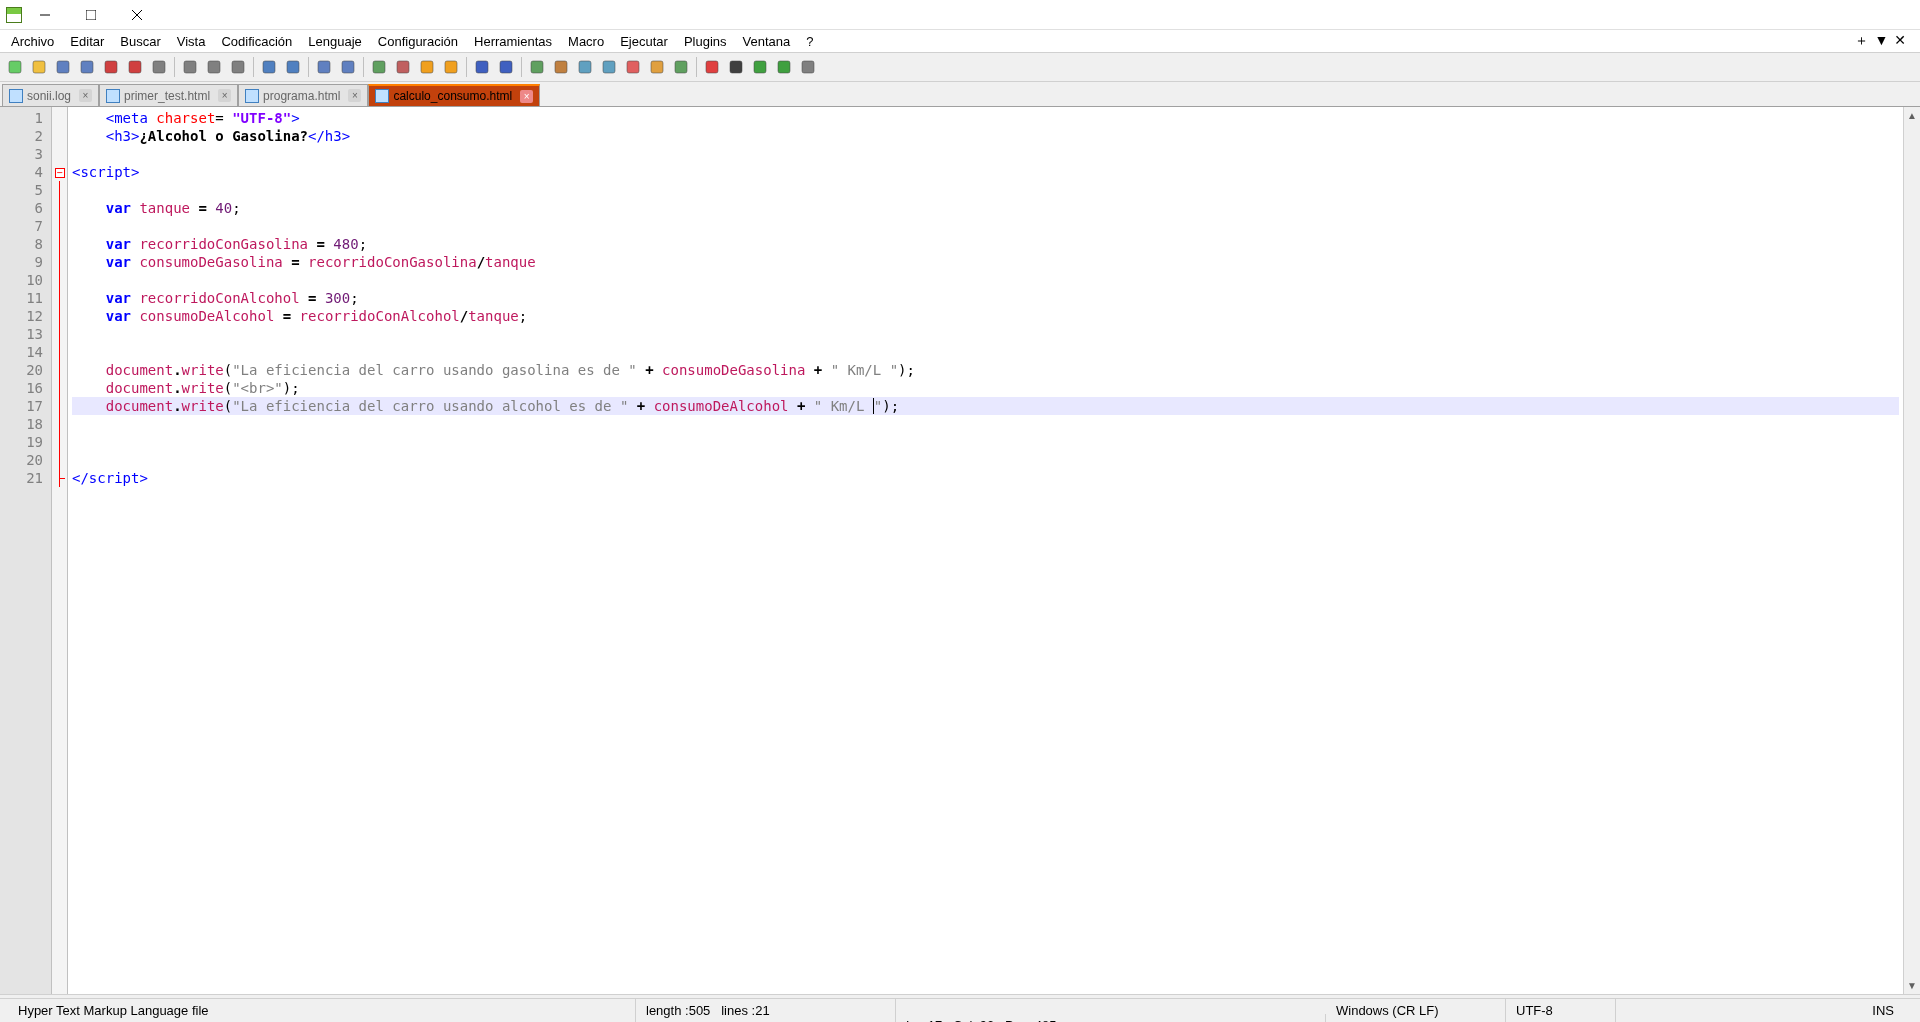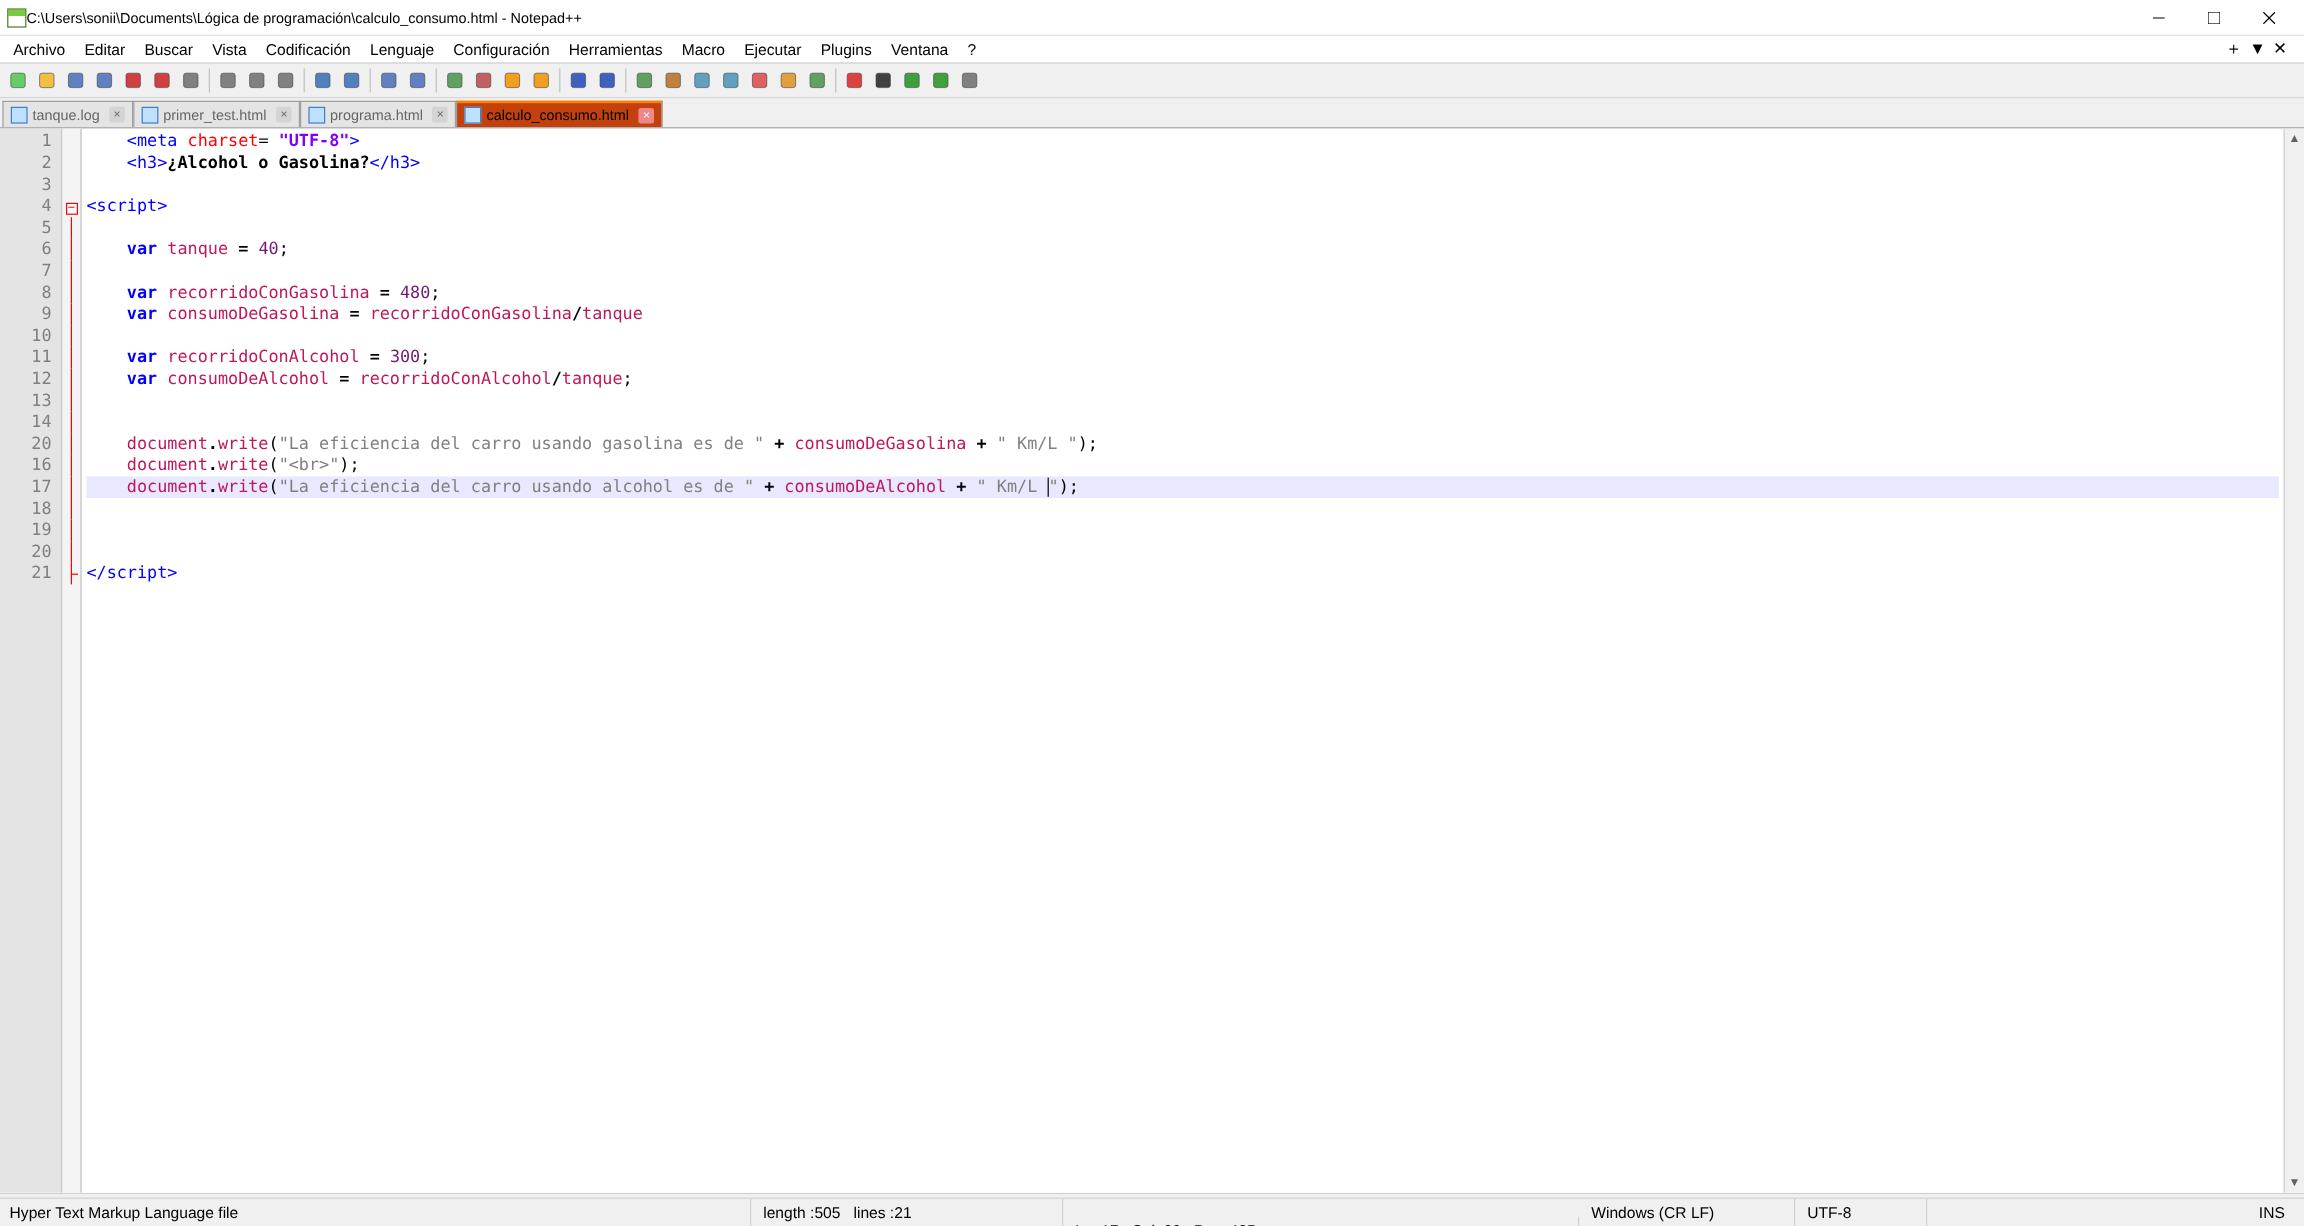--- a/index.html
+++ b/index.html
@@ -143,21 +143,21 @@
       background: #f0f0f0;
       border-top: 1px solid #d0d0d0;
     }
     .status2 {
       height: 24px;
       background: #f0f0f0;
       border-top: 1px solid #d0d0d0;
       display: flex;
       align-items: center;
       font-size: 13px;
-      padding: 0 6px;
+      padding: 0 16px;
     }
     .status-cell { border-right:1px solid #d0d0d0; padding:0 10px; height:100%; display:flex; align-items:center;}
     .status-cell.first{border-left:none; padding-left:2px;}
     .status-flex1{flex:0 0 620px;}
     .status-flex2{flex:0 0 260px;}
     .status-flex3{flex:0 0 430px;margin-top:30px;}
     .status-flex4{flex:0 0 180px;}
     .status-flex5{flex:0 0 110px;}
     .status-flex6{flex:1; text-align:right; justify-content:flex-end; border-right:none;}
     
@@ -165,21 +165,20 @@
       width:16px;height:16px;background:linear-gradient(#7ac943 40%,#fff 40%);border:1px solid #4a7c1c;position:relative;
     }
     .file-icon-blue{width:14px;height:14px;background:#c0e0ff;border:1px solid #4080c0;}
     svg { display:block; }
   </style>
 </head>
 <body>
 
 <div class="title-bar">
   <div class="npp-icon"></div>
-  <div class="title-text">C:\Users\sonii\Documents\Lógica de programación\calculo_consumo.html - Notepad++</div>
   <div class="window-controls">
     <div class="btn">
         <svg width="10" height="10">
           <line x1="0" y1="5" x2="10" y2="5" stroke="#000"></line>
         </svg>
       </div>
     <div class="btn">
         <svg width="10" height="10">
           <rect x="0" y="0" width="10" height="10" fill="none" stroke="#000"></rect>
         </svg>
@@ -382,21 +381,21 @@
         <rect x="2" y="2" width="12" height="12" rx="2" fill="#808080" stroke="#404040" stroke-width="0.5"></rect>
       </svg>
     </div>
   </div>
 
 <div class="tab-bar" id="tab-bar">
     <div class="tab">
       <span class="tab-icon">
         <span class="file-icon-blue"></span>
       </span>
-      <span>tanque.log</span>
+      <span>sonii.log</span>
       <span class="tab-close">×</span>
     </div>
     <div class="tab">
       <span class="tab-icon">
         <span class="file-icon-blue"></span>
       </span>
       <span>primer_test.html</span>
       <span class="tab-close">×</span>
     </div>
     <div class="tab">

